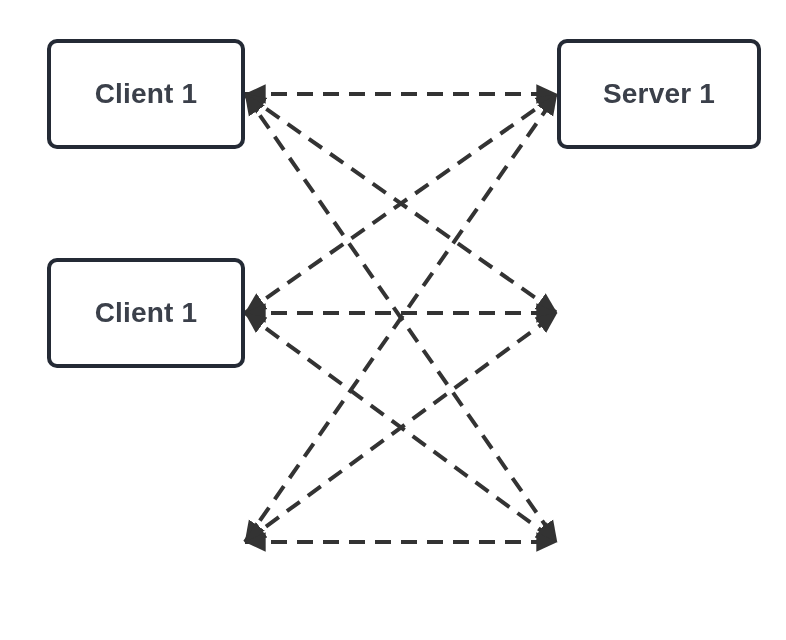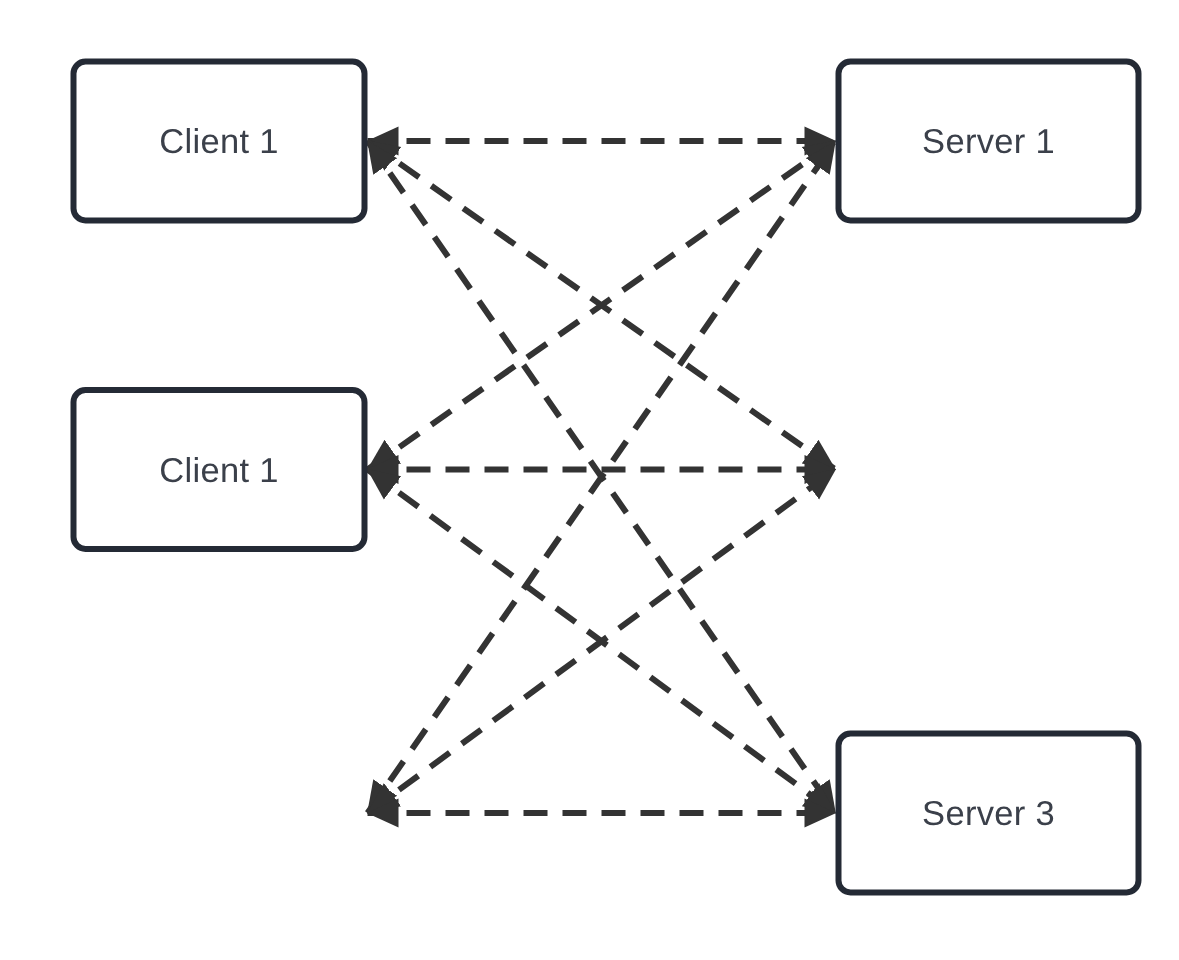--- a/index.html
+++ b/index.html
@@ -31,23 +31,24 @@
     background: #ffffff;
     border: 4px solid var(--box-border, #242a35);
     border-radius: 10px;
     display: flex;
     align-items: center;
     justify-content: center;
     z-index: 1;
   }
   .node .label {
     color: var(--text-color, #3b404a);
-    font-size: 23px;
+    font-size: 28px;
     letter-spacing: 0.2px;
     white-space: nowrap;
+    font-weight: bold;
   }
   
   .col-left  { left: 47px; }
   
   .col-right { left: 557px; width: 204px; }
   .row-0 { top: 39px; }
   .row-1 { top: 258px; }
   .row-2 { top: 487px; }
 </style>
 </head>
@@ -78,17 +79,14 @@
   <div class="node col-left row-0">
     <span class="label">Client 1</span>
   </div>
   <div class="node col-left row-1">
     <span class="label">Client 1</span>
   </div>
 
   <div class="node col-right row-0">
     <span class="label">Server 1</span>
   </div>
-  <div class="node col-right row-2">
-    <span class="label">Server 3</span>
-  </div>
 
 </div>
 
 </body></html>

